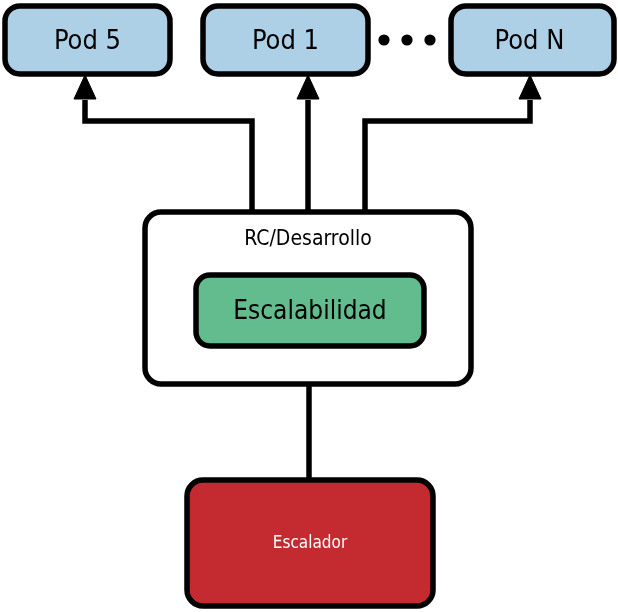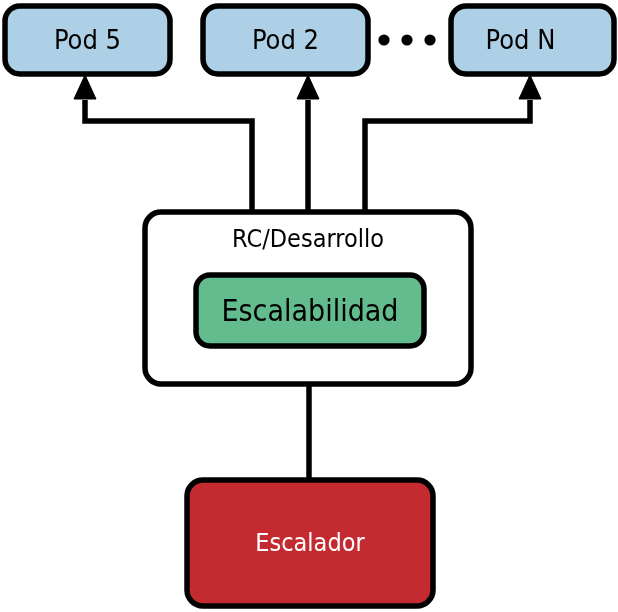--- a/index.html
+++ b/index.html
@@ -36,28 +36,28 @@
     color: #000000;
     line-height: 1.12;
     white-space: pre;
     pointer-events: none;
     font-stretch: condensed;
   }
   .pod-label {
     font-size: 27px;
   }
   .rc-title {
-    font-size: 25px;
+    font-size: 21px;
   }
   .scal-label {
-    font-size: 30px;
+    font-size: 26px;
   }
   .autoscaler-label {
     color: #ffffff;
-    font-size: 25px;
+    font-size: 17px;
   }
 </style>
 </head>
 <body>
 
 <div id="diagram-root">
 
   <svg class="layer" viewBox="0 0 618 612">
     <defs></defs>
 
@@ -93,23 +93,23 @@
 
     <g>
       <circle cx="384" cy="40" r="5.6" fill="#000000"></circle>
       <circle cx="407" cy="40" r="5.6" fill="#000000"></circle>
       <circle cx="430" cy="40" r="5.6" fill="#000000"></circle>
     </g>
   </svg>
 
   <div class="node-label pod-label" style="left:5px; top:6px; width:165px; height:68px;">Pod 5</div>
 
-  <div class="node-label pod-label" style="left:203px; top:6px; width:165px; height:68px;">Pod 2</div>
+  <div class="node-label pod-label" style="left:203px; top:6px; width:165px; height:68px;">Pod 1</div>
 
-  <div class="node-label pod-label" style="left:439px; top:6px; width:163px; height:68px;">Pod N</div>
+  <div class="node-label pod-label" style="left:448px; top:6px; width:163px; height:68px;">Pod N</div>
 
   <div class="node-label rc-title" style="left:145px; top:218px; width:326px; height:42px;">RC/Desarrollo</div>
 
   <div class="node-label scal-label" style="left:196px; top:275px; width:228px; height:71px;">Escalabilidad</div>
 
   <div class="node-label autoscaler-label" style="left:187px; top:480px; width:246px; height:126px; flex-direction:column;">
     <span>Escalador</span>
   </div>
 
 </div>

